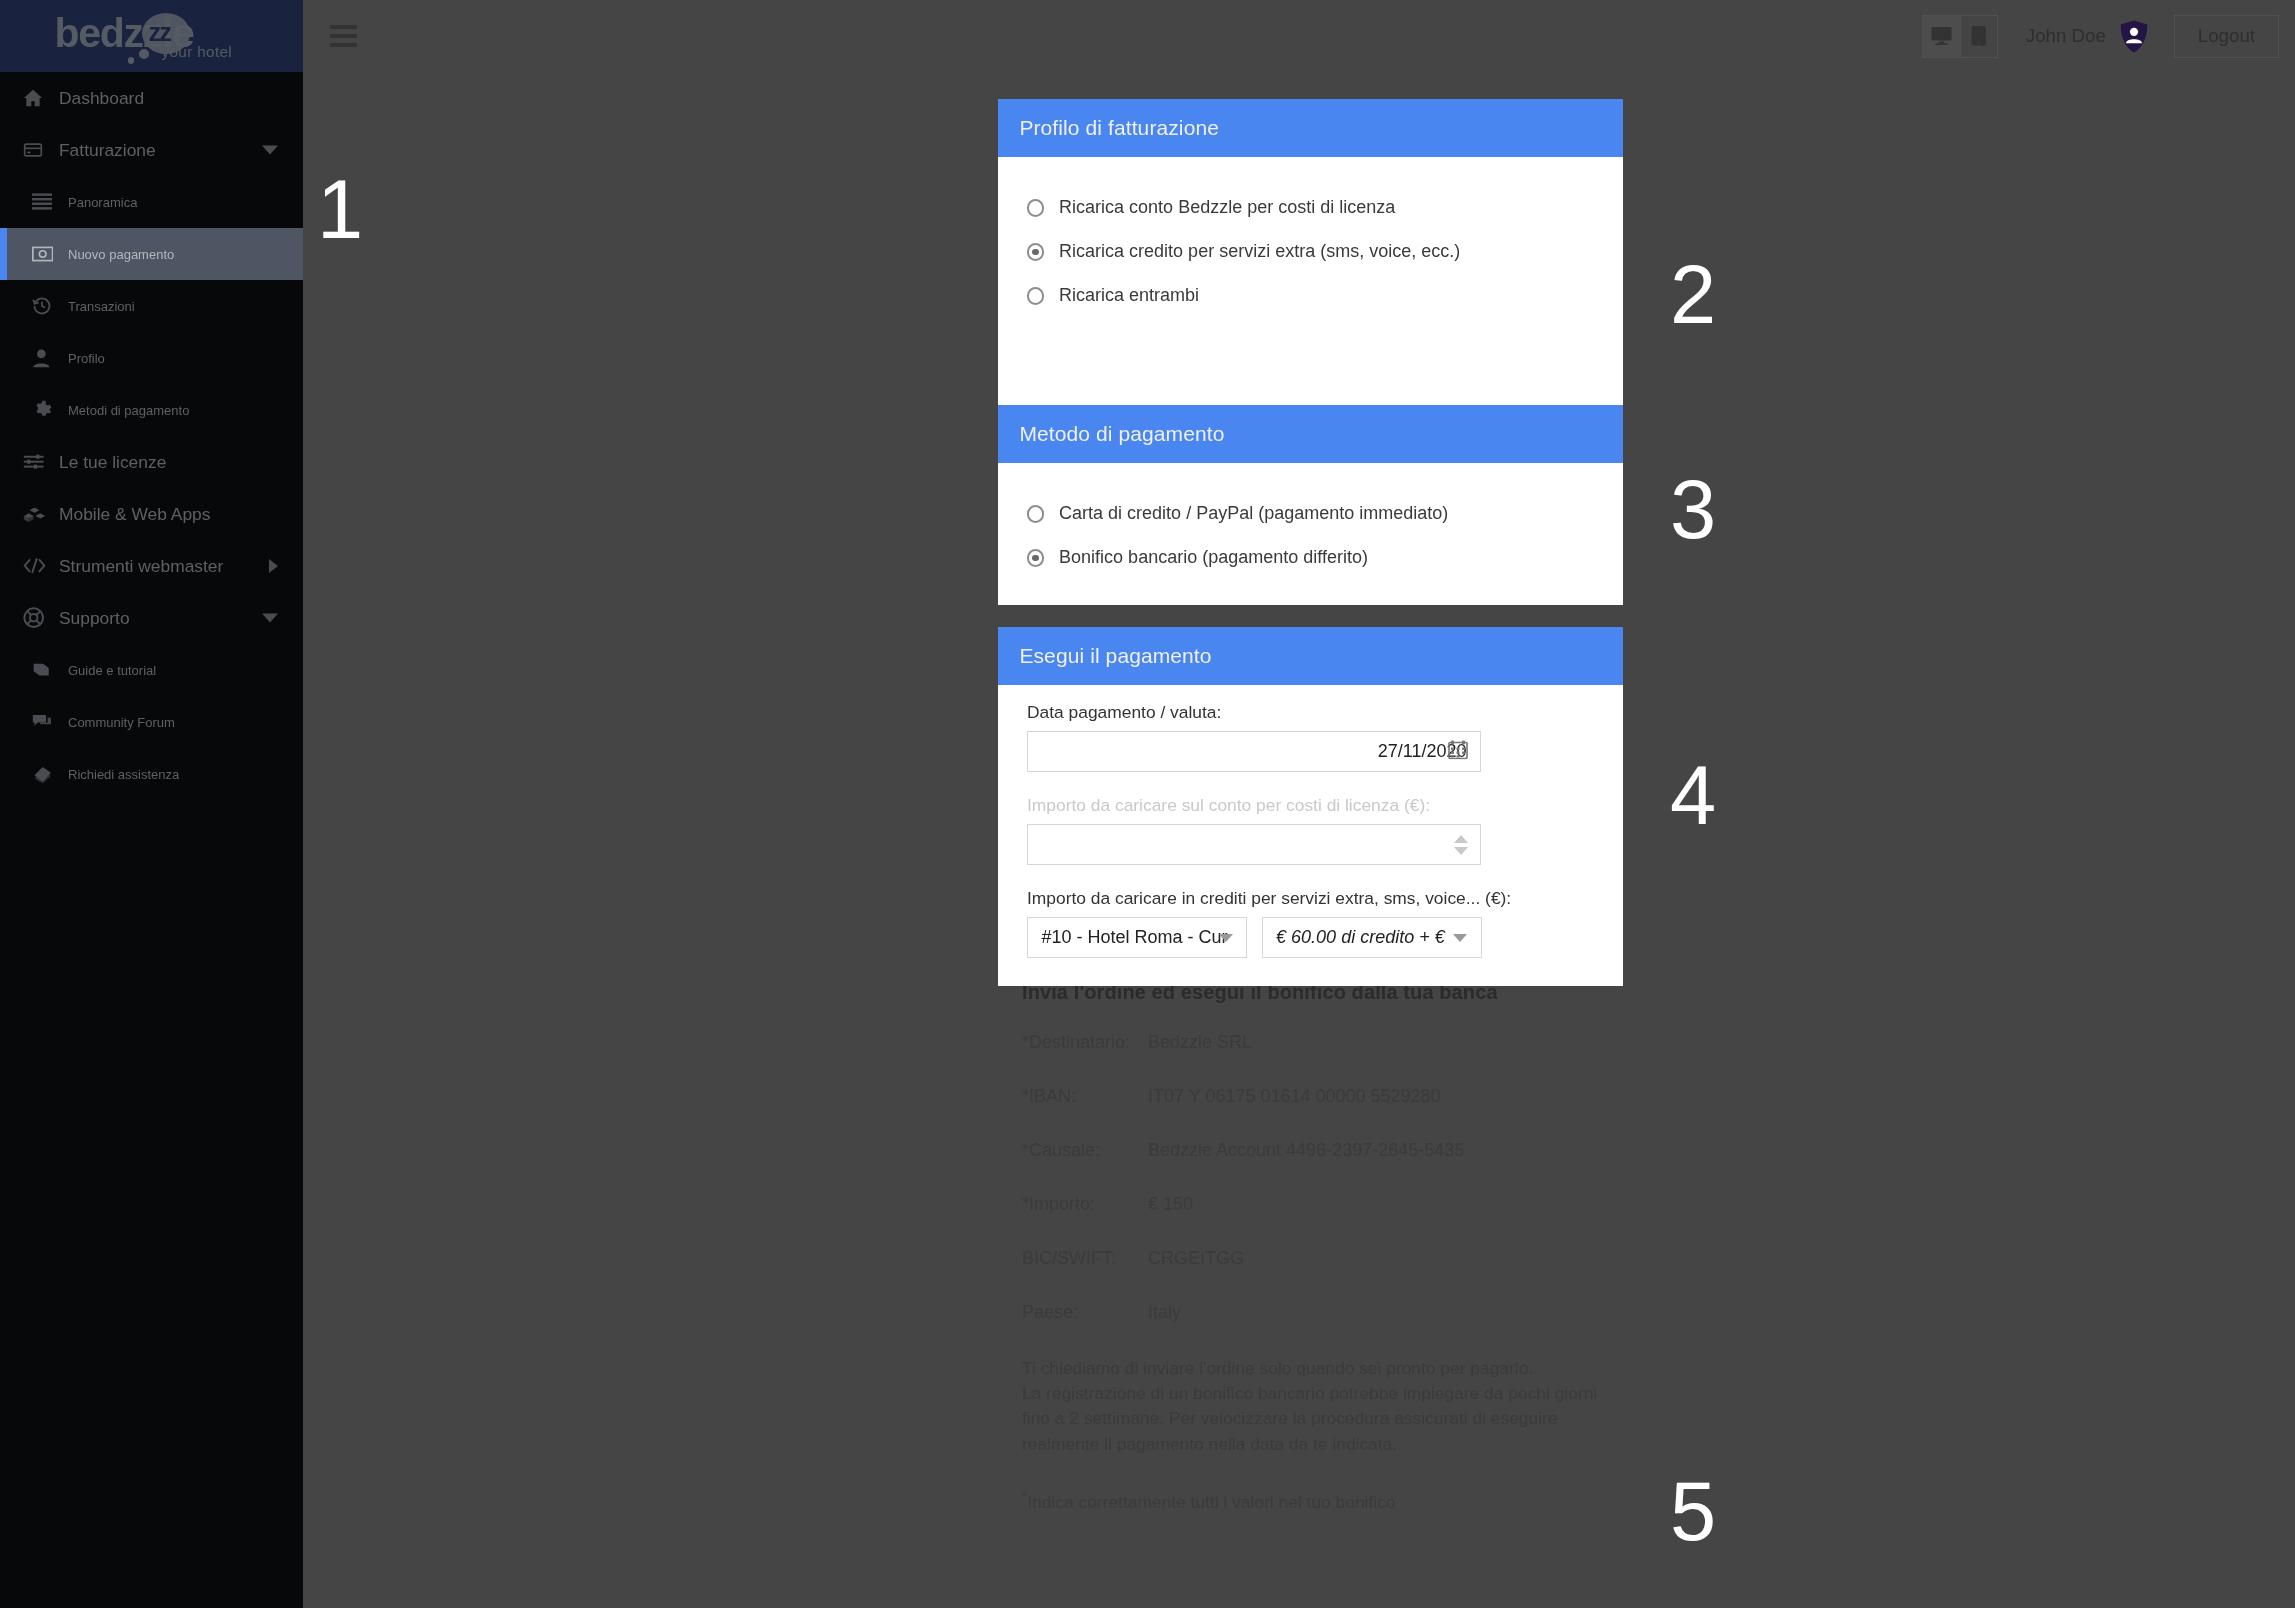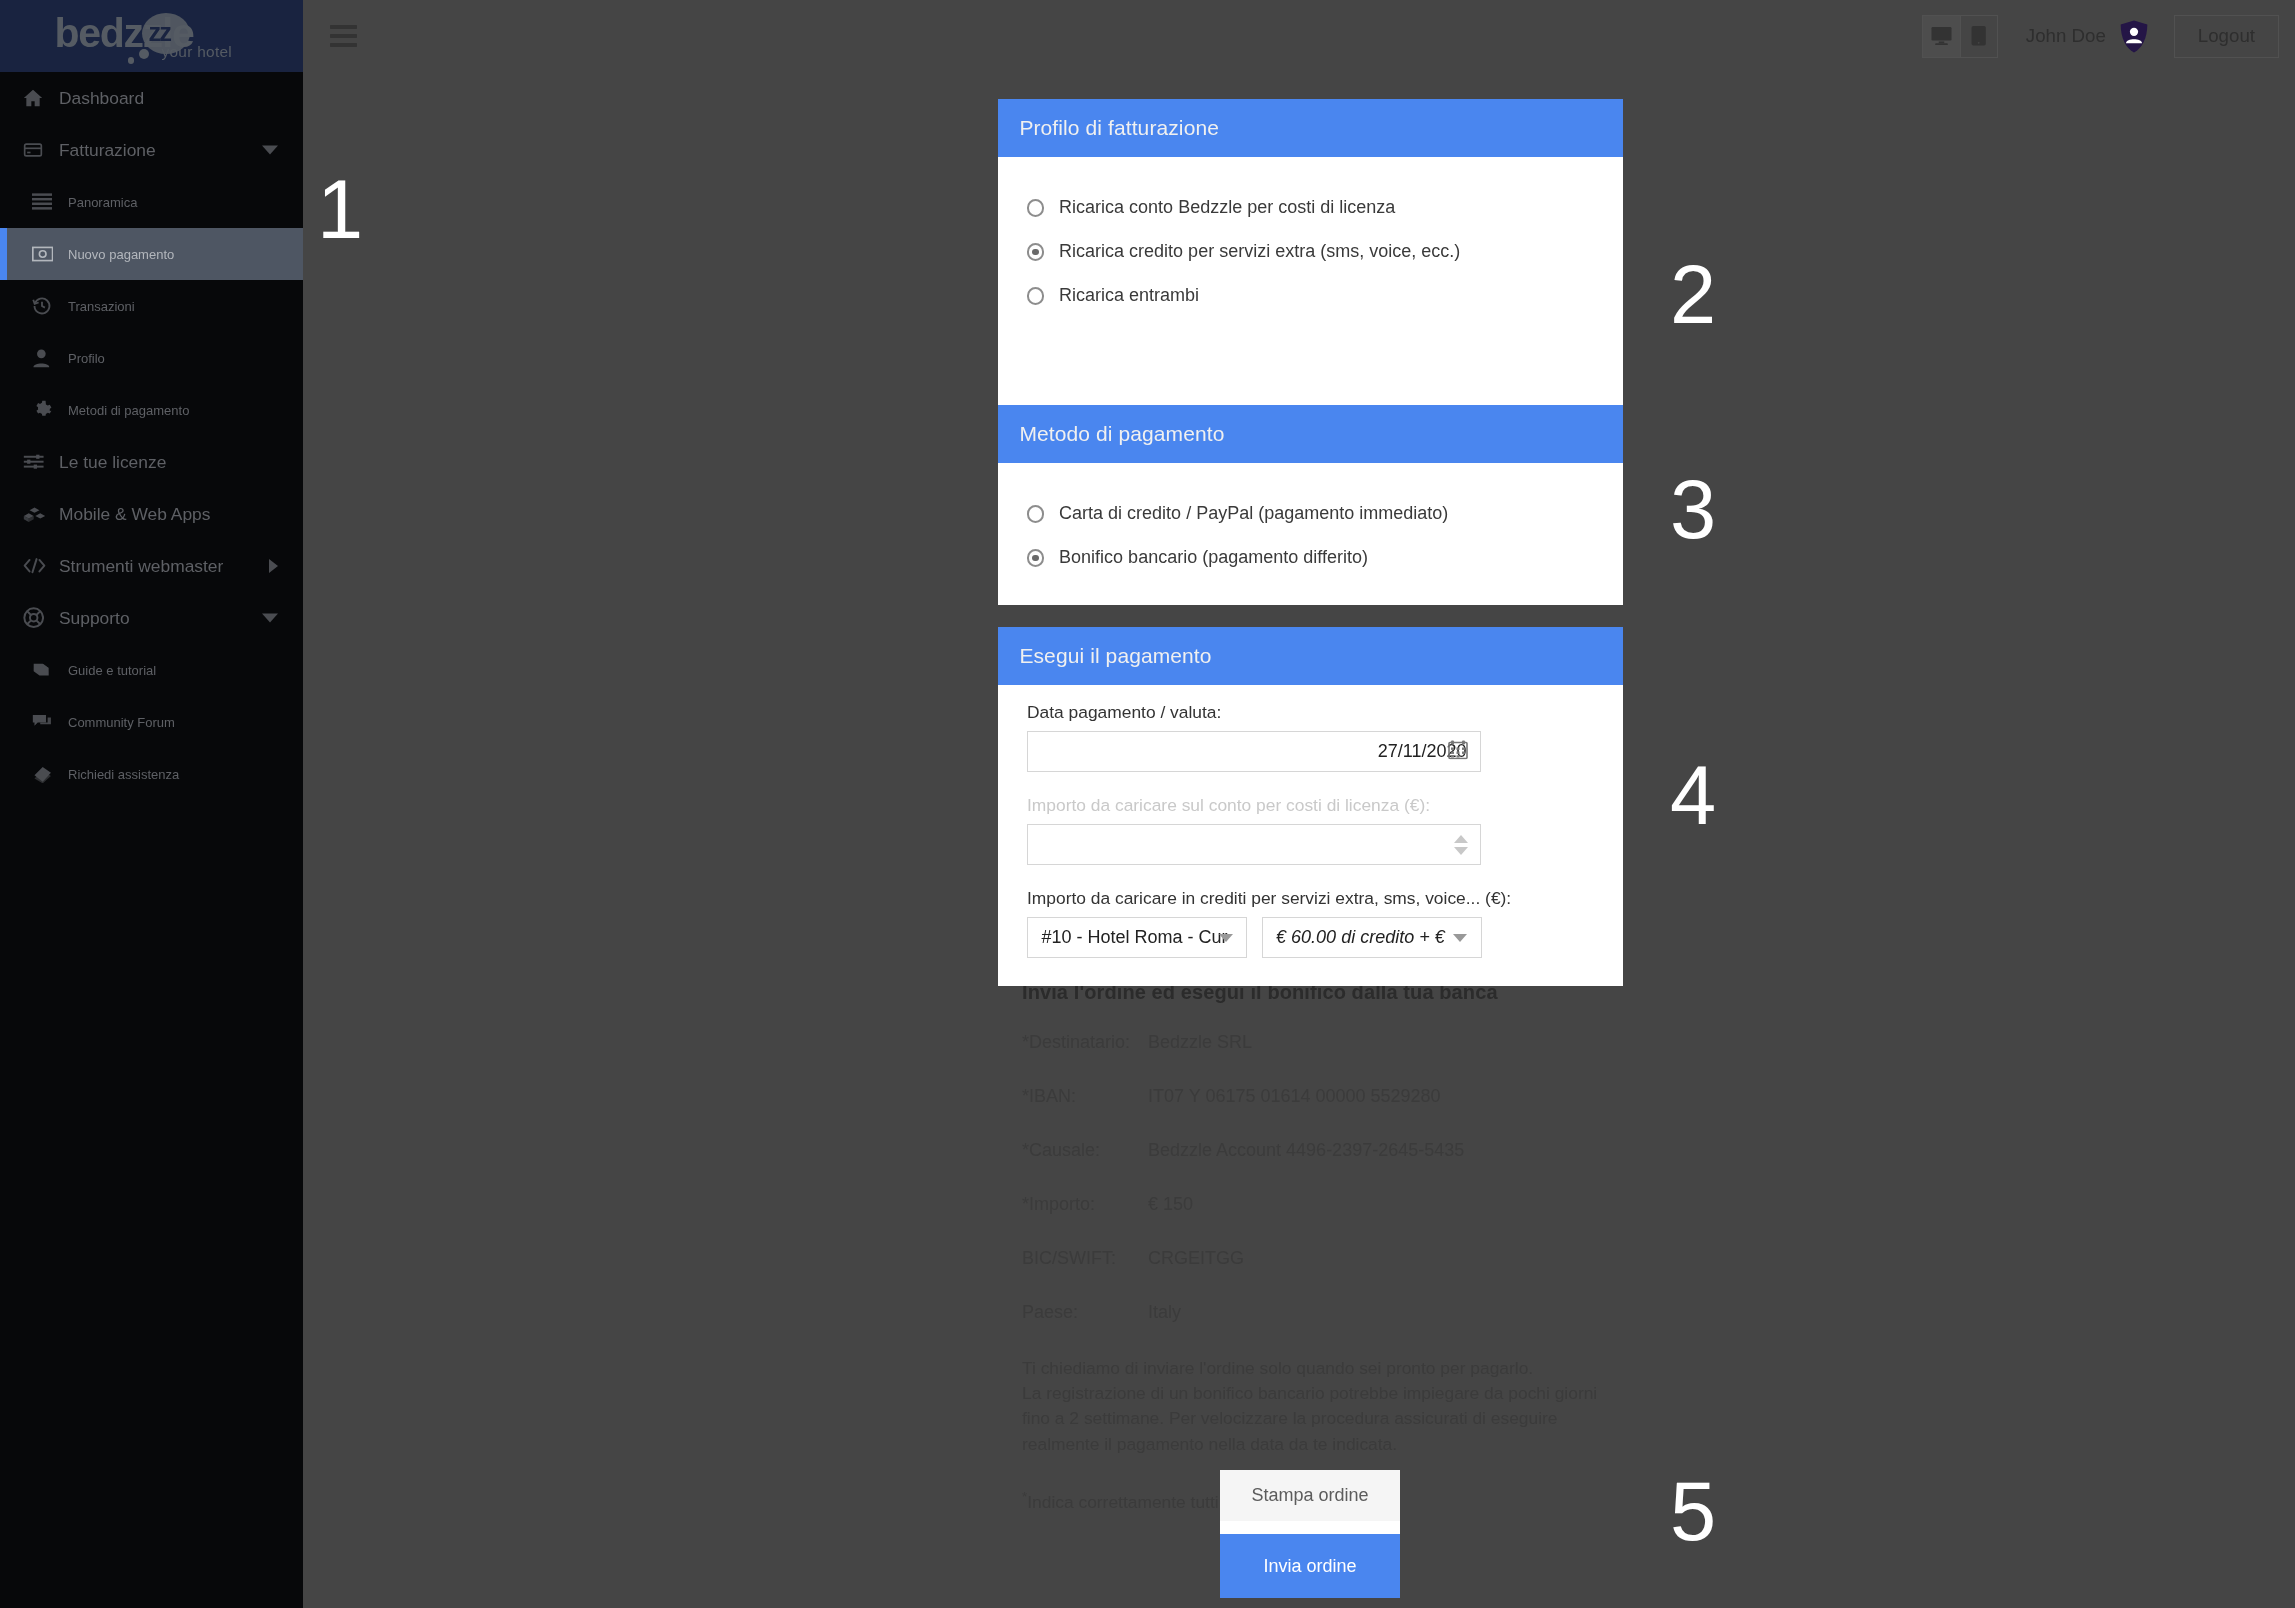--- a/index.html
+++ b/index.html
@@ -427,24 +427,20 @@
           <span class="bank-k">Paese:</span>
           <span class="bank-v">Italy</span>
         </div>
       </div>
     <p class="bank-note">Ti chiediamo di inviare l'ordine solo quando sei pronto per pagarlo.<br>La registrazione di un bonifico bancario potrebbe impiegare da pochi giorni<br>fino a 2 settimane. Per velocizzare la procedura assicurati di eseguire<br>realmente il pagamento nella data da te indicata.</p>
     <p class="bank-note2">
       <sup>*</sup><span>Indica correttamente tutti i valori nel tuo bonifico</span>
     </p>
   </section>
 
-  <div id="actions">
-    <div class="btn btn-print">Stampa ordine</div>
-    <div class="btn btn-send">Invia ordine</div>
-  </div>
 
   <section class="card" id="card1">
     <div class="card-head">Profilo di fatturazione</div>
     <div class="card-body">
       <div id="bp-options">
           <div class="radio-row">
             <span class="radio"></span>
             <span class="radio-label">Ricarica conto Bedzzle per costi di licenza</span>
           </div>
           <div class="radio-row">

